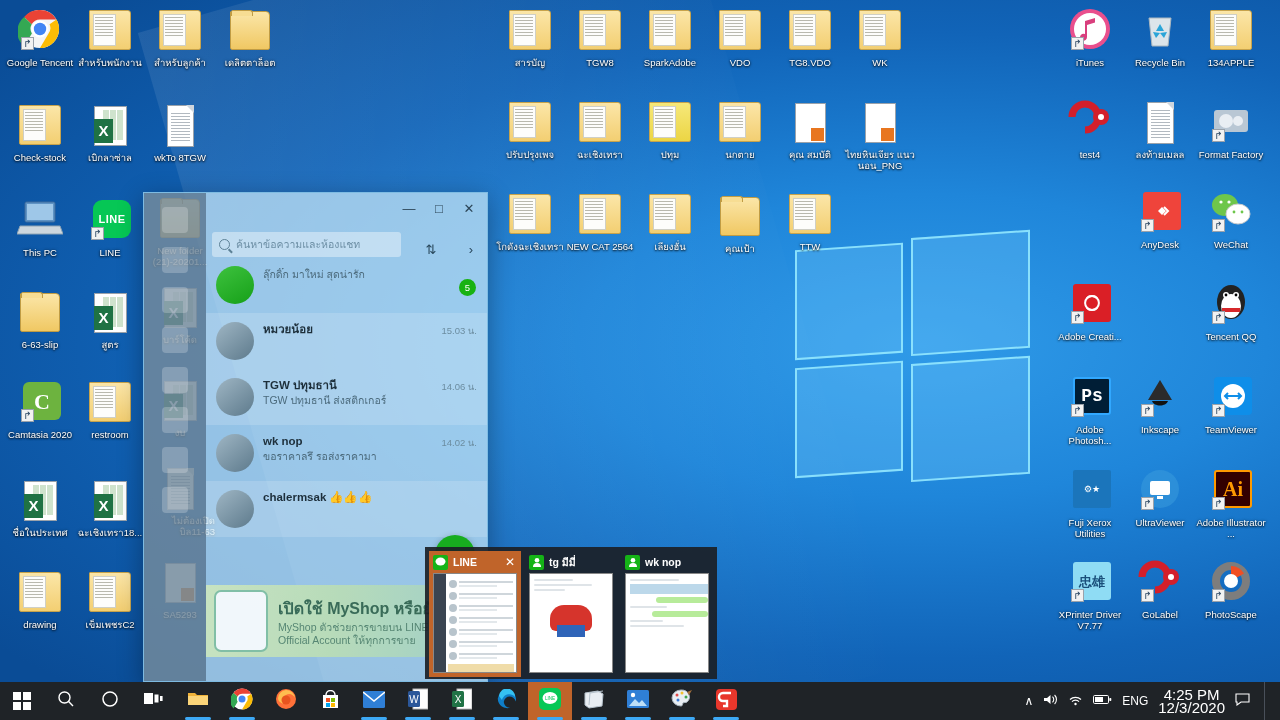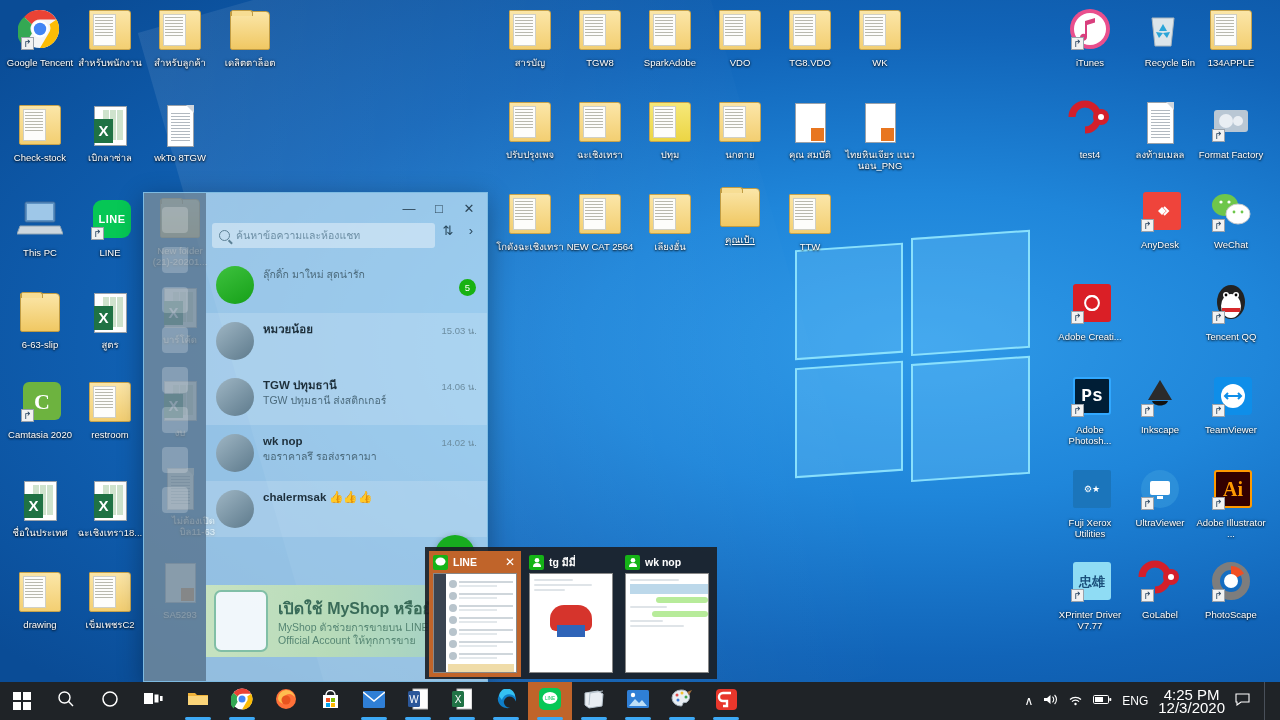--- a/index.html
+++ b/index.html
@@ -85,21 +85,21 @@
     box-shadow: 0 6px 24px rgba(0,0,0,0.33); overflow: hidden; }
   #line-rail { position: absolute; left: 0; top: 0; width: 62px; height: 100%;
     background: rgba(40,55,75,0.45); }
   .rail-ico { width: 26px; height: 26px; margin: 14px auto; border-radius: 4px;
     background: rgba(255,255,255,0.22); }
   #line-main { position: absolute; left: 62px; top: 0; right: 0; bottom: 0; }
   #line-titlebar { height: 30px; display: flex; justify-content: flex-end; align-items: center;
      padding-right: 4px; gap: 2px; }
   .win-btn { width: 28px; height: 24px; display: flex; align-items: center; justify-content: center;
      color: #2c4557; font-size: 13px; cursor: pointer; }
-  #search-row { display: flex; align-items: flex-start; padding: 0 6px 0 6px; gap: 3px; height: 34px; }
+  #search-row { display: flex; align-items: flex-end; padding: 0 6px 0 6px; gap: 20px; height: 34px; }
   #search-box { flex: 1; height: 25px; background: rgba(255,255,255,0.40); border-radius: 3px;
     display: flex; align-items: center; padding: 0 7px; gap: 6px; }
   #search-box .ph { color: #6d8fa5; font-size: 10.5px; }
   .srch-icon { width: 11px; height: 11px; border: 1.6px solid #5d8196; border-radius: 50%; position: relative; }
   .srch-icon:after { content: ""; position: absolute; right: -4px; bottom: -3px; width: 5px; height: 1.6px;
     background: #5d8196; transform: rotate(45deg); }
   .tool-btn { width: 20px; text-align: center; color: #29485c; font-size: 13px; cursor: pointer; }
   #chat-list { position: absolute; left: 0; right: 0; top: 64px; bottom: 0; overflow: hidden; }
   .chat-row { display: flex; gap: 9px; padding: 9px 10px; align-items: flex-start; position: relative; }
   .chat-row.alt { background: rgba(255,255,255,0.16); }
@@ -426,21 +426,21 @@
           <div class="f-folder"></div>
         </div>
         <span class="lbl">NEW CAT 2564</span>
       </div>
       <div class="icon-cell" style="left: 635px; top: 192px;">
         <div class="glyph">
           <div class="f-folder"></div>
         </div>
         <span class="lbl">เลียงฮั่น</span>
       </div>
-      <div class="icon-cell" style="left: 705px; top: 185px; text-decoration: underline;">
+      <div class="icon-cell" style="left: 705px; top: 194px;">
         <div class="glyph">
           <div class="f-plain"></div>
         </div>
         <span class="lbl">คุณเป้า</span>
       </div>
       <div class="icon-cell" style="left: 775px; top: 192px;">
         <div class="glyph">
           <div class="f-folder"></div>
         </div>
         <span class="lbl">TTW</span>
@@ -448,21 +448,21 @@
     </div>
   <div id="icons-right">
       <div class="icon-cell" style="left: 1055px; top: 8px;">
         <div class="glyph"><svg width="42" height="42" viewBox="0 0 42 42">
             <circle cx="21" cy="21" r="20" fill="#e94f8d"></circle>
             <circle cx="21" cy="21" r="16" fill="#fff"></circle>
             <path d="M26 10l-10 3v13a3.5 3.5 0 10 2 3V17l8-2.4z" fill="#d93f7d"></path>
           </svg><span class="shortcut-arrow">↱</span></div>
         <span class="lbl">iTunes</span>
       </div>
-      <div class="icon-cell" style="left: 1125px; top: 8px; text-align: right;">
+      <div class="icon-cell" style="left: 1125px; top: 8px;">
         <div class="glyph"><svg width="42" height="42" viewBox="0 0 42 42">
             <path d="M10 10h22l-3 28H13z" fill="#dce5ea" stroke="#a9b6bf"></path>
             <path d="M21 16l4 7h-8z" fill="#2aa5d8"></path>
             <path d="M17 30l-3-6 7 1z" fill="#2aa5d8"></path>
             <path d="M25 30l3-6-7 1z" fill="#2aa5d8"></path>
           </svg></div>
         <span class="lbl">Recycle Bin</span>
       </div>
       <div class="icon-cell" style="left: 1196px; top: 8px;">
         <div class="glyph">

